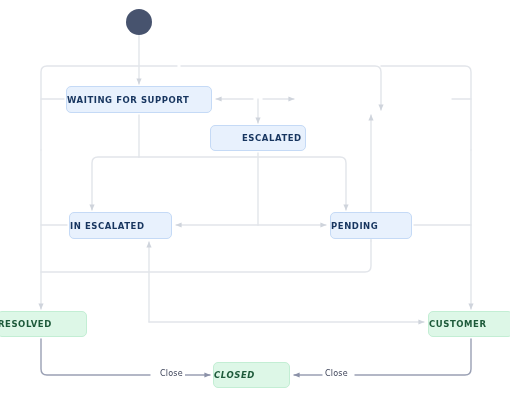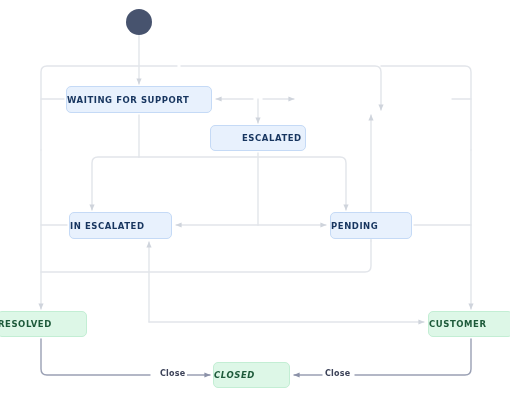--- a/index.html
+++ b/index.html
@@ -45,21 +45,21 @@
     color: #17355f;
   }
   .node.green {
     background: #ddf7e7;
     border-color: #c3eed4;
     color: #1d5a3a;
   }
   .edge-label {
     position: absolute;
     font-size: 8px;
-    font-weight: bold;
+    font-weight: normal;
     color: #3d4359;
     background: #ffffff;
     padding: 0 2px;
     letter-spacing: 0.2px;
     white-space: nowrap;
     user-select: none;
   }
   .start-node {
     position: absolute;
     border-radius: 50%;

